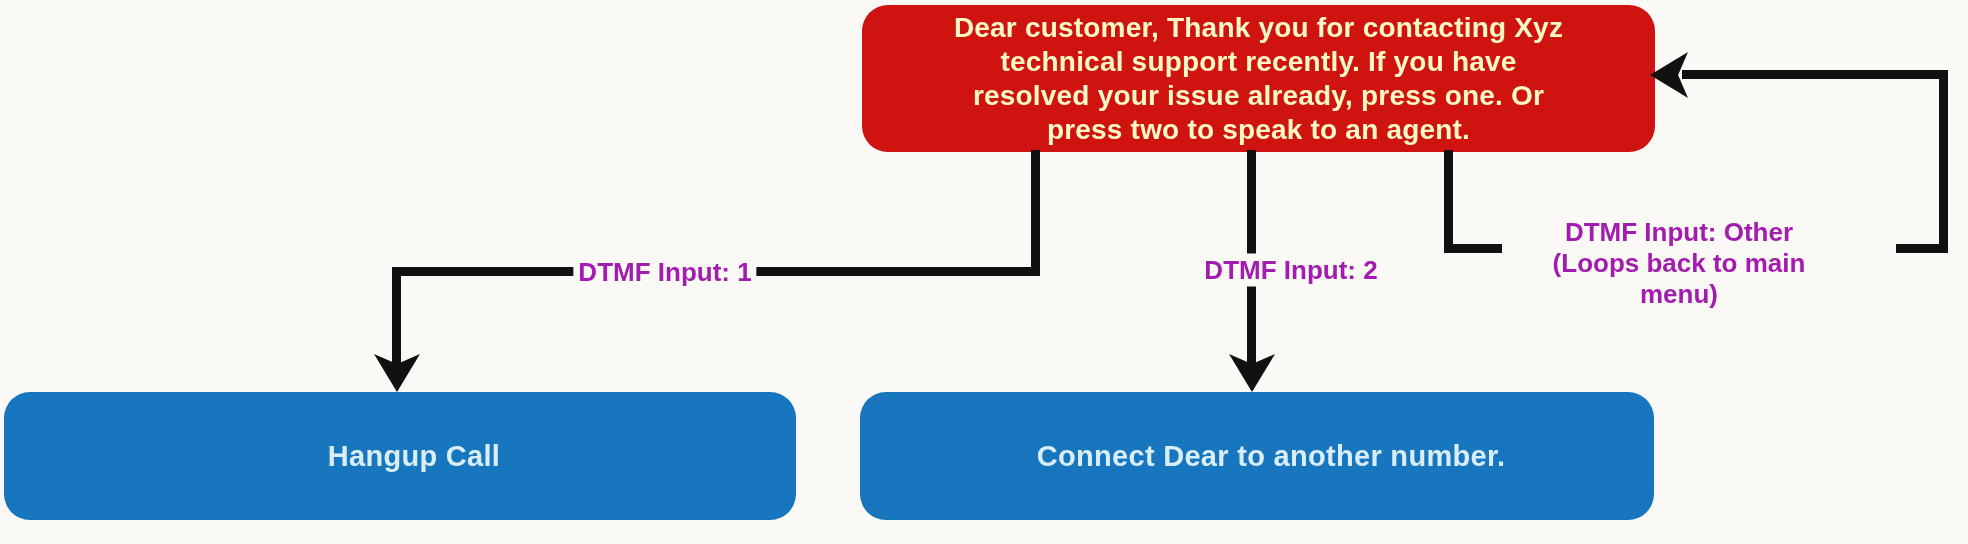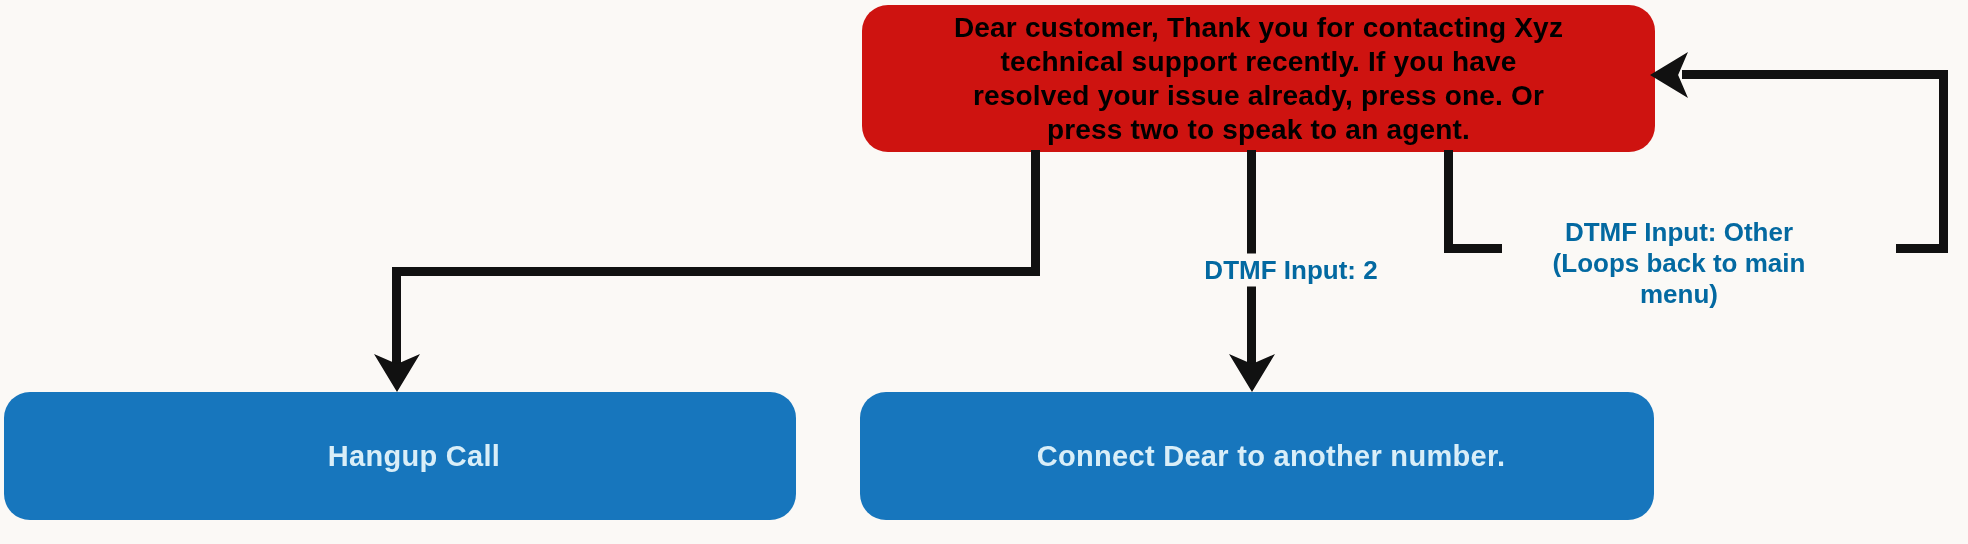--- a/index.html
+++ b/index.html
@@ -16,21 +16,21 @@
     border-radius: 26px;
     display: flex; align-items: center; justify-content: center;
     text-align: center;
     box-sizing: border-box;
   }
   .node-red {
     left: 862px; top: 5px; width: 793px; height: 147px;
     background: #ce1310;
   }
   .node-red .node-text {
-    color: #000000;
+    color: #fef9c3;
     font-size: 28px; line-height: 34px; font-weight: 700;
     white-space: pre-line;
     letter-spacing: 0.2px;
   }
   .node-blue {
     top: 392px; height: 128px;
     background: #1776bd;
     padding-left: 28px;
   }
   .node-blue .node-text {
@@ -48,21 +48,21 @@
     clip-path: polygon(50% 100%, 0% 0%, 50% 26%, 100% 0%);
   }
   .arrow-left {
     position: absolute; width: 38px; height: 46px; background: #111111;
     clip-path: polygon(0% 50%, 100% 0%, 74% 50%, 100% 100%);
   }
 
   .edge-label {
     position: absolute;
     transform: translate(-50%, -50%);
-    color: #0369a1;
+    color: #a21caf;
     font-size: 26px; font-weight: 700;
     white-space: nowrap;
     text-align: center;
   }
   .edge-label.masked {
     background: #fbf9f6;
     padding: 1px 5px;
   }
   .edge-label.two-line {
     white-space: pre-line;
@@ -78,20 +78,21 @@
     <div class="node-text">Dear customer, Thank you for contacting Xyz
 technical support recently. If you have
 resolved your issue already, press one. Or
 press two to speak to an agent.</div>
   </div>
 
   <div class="seg" style="left:1031px; top:150px; width:9px; height:126px;"></div>
   <div class="seg" style="left:392px; top:267px; width:648px; height:9px;"></div>
   <div class="seg" style="left:392px; top:267px; width:9px; height:99px;"></div>
   <div class="arrow-down" style="left:374px; top:354px;"></div>
+  <div class="edge-label masked" style="left:665px; top:272px;">DTMF Input: 1</div>
 
   <div class="seg" style="left:1247px; top:150px; width:9px; height:216px;"></div>
   <div class="arrow-down" style="left:1229px; top:354px;"></div>
   <div class="edge-label masked" style="left:1291px; top:270px;">DTMF Input: 2</div>
 
   <div class="seg" style="left:1444px; top:150px; width:9px; height:103px;"></div>
   <div class="seg" style="left:1444px; top:244px; width:58px; height:9px;"></div>
   <div class="edge-label two-line" style="left:1679px; top:263px;">DTMF Input: Other
 (Loops back to main menu)</div>
   <div class="seg" style="left:1896px; top:244px; width:52px; height:9px;"></div>

